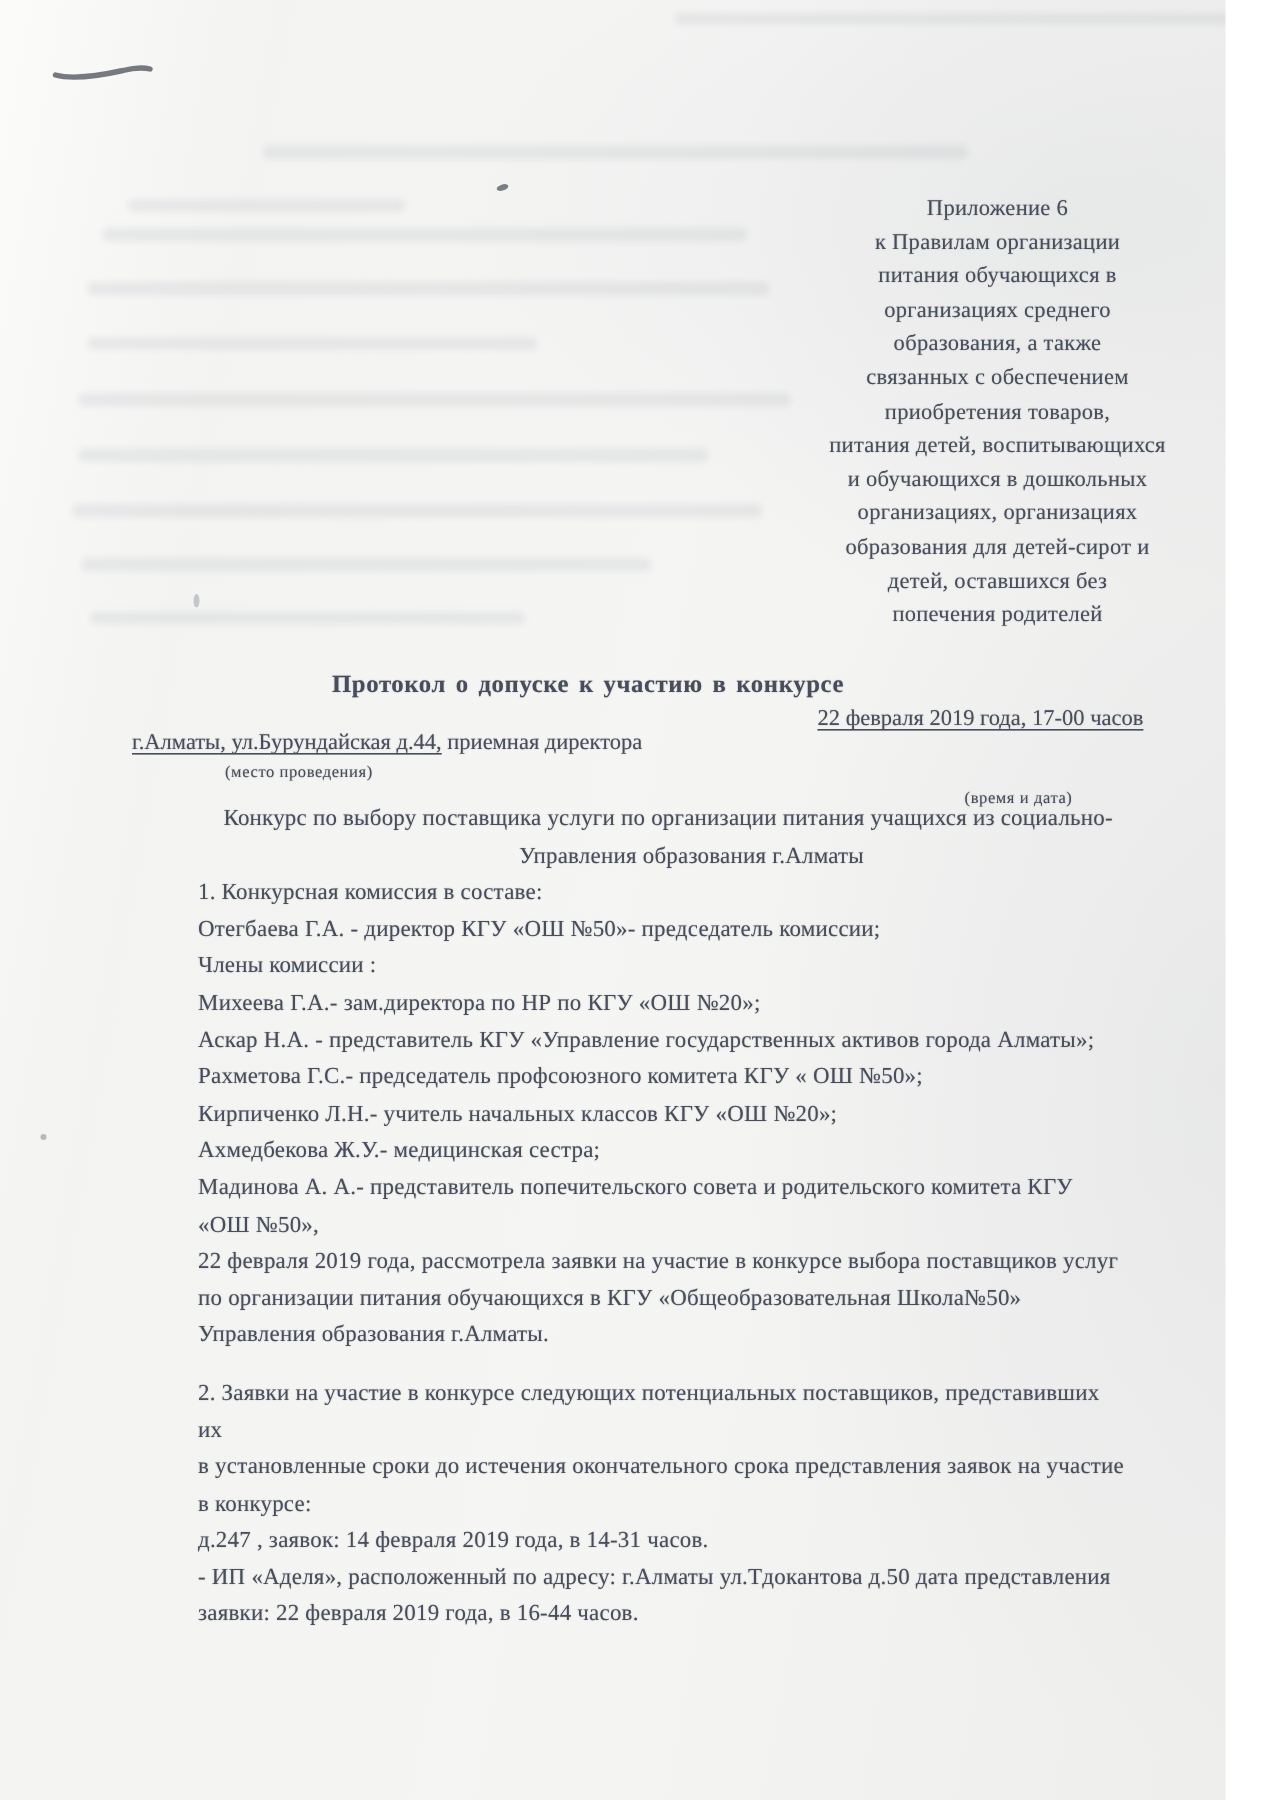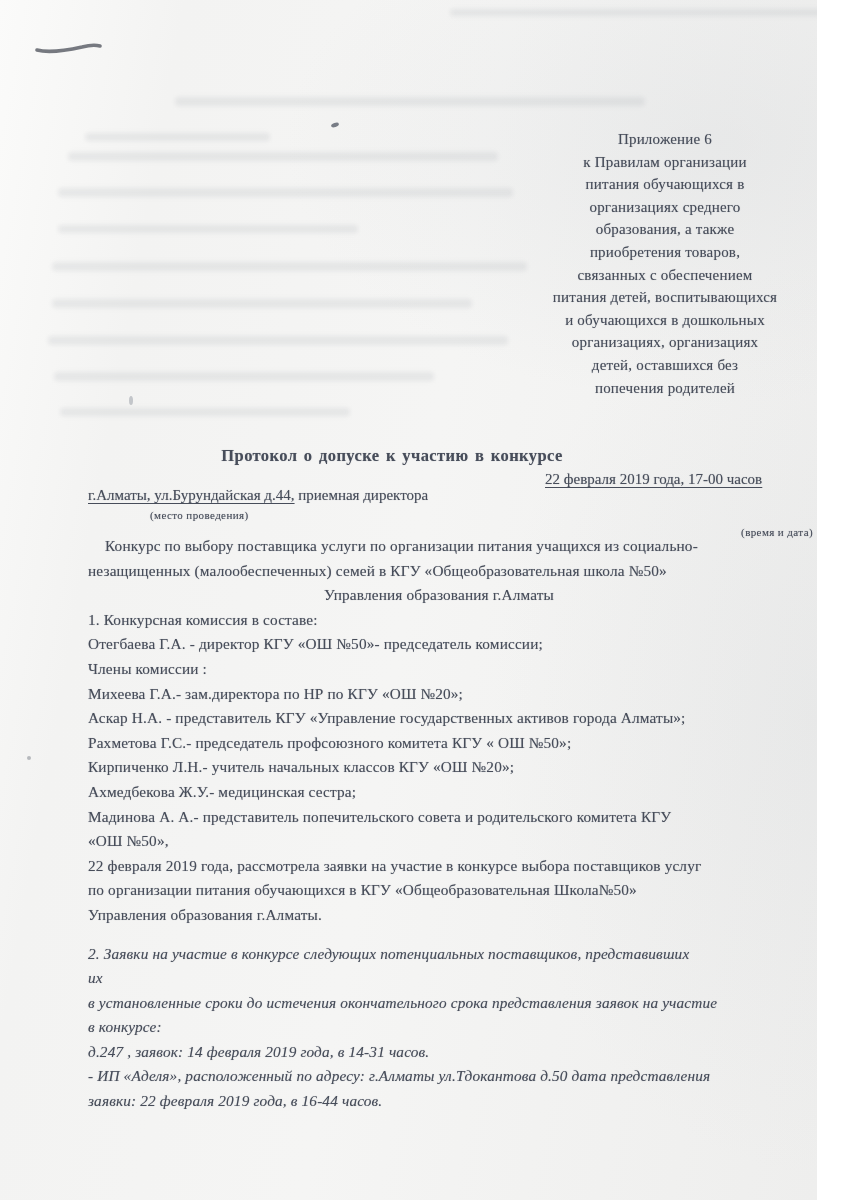--- a/index.html
+++ b/index.html
@@ -32,32 +32,32 @@
     position:absolute;top:446px;left:0;width:784px;
     text-align:center;font-weight:bold;font-size:16.5px;letter-spacing:0.4px;word-spacing:2px;
   }
 
   
   .venue{position:absolute;top:487px;left:88px;width:460px;font-size:15px;}
   .datetime{position:absolute;top:471px;left:545px;width:268px;font-size:15px;}
   .u{text-decoration:underline;text-underline-offset:3px;text-decoration-thickness:1px;}
   .caption{font-size:11px;letter-spacing:0.4px;margin-top:5px;}
   .caption-venue{padding-left:62px;}
-  .caption-date{text-align:right;margin-top:38px;}
+  .caption-date{text-align:center;margin-top:38px;}
 
   
   .main{
     position:absolute;top:534px;left:88px;width:702px;
     font-size:15.3px;line-height:24.6px;letter-spacing:0.15px;
   }
-  .line{min-height:24.6px;}
+  .line{min-height:24.6px;margin-left:44px;}
   .line.indent{text-indent:17px;}
   .line.centered{text-align:center;}
   .block{margin:0;}
-  .block.apps{margin-top:14px;font-style:italic;}
+  .block.apps{margin-top:14px;}
 </style>
 </head>
 <body>
 
 <div class="page">
 
   <svg class="pen-mark" width="70" height="20" viewBox="0 0 70 20">
     <path d="M3,12 C14,15 30,13 48,9 C56,7 62,7 66,8" fill="none" stroke="#5f636b" stroke-width="3.6" stroke-linecap="round" opacity="0.85"></path>
   </svg>
   <div class="speck" style="left:331px;top:123px;width:8px;height:4px;background:#787d86;transform:rotate(-18deg);"></div>
@@ -77,44 +77,44 @@
   <div class="ghost" style="left:60px;top:408px;width:290px;height:8px;"></div>
 
   <div class="content">
 
     <div class="appendix">
         <div class="appendix-line">Приложение 6</div>
         <div class="appendix-line">к Правилам организации</div>
         <div class="appendix-line">питания обучающихся в</div>
         <div class="appendix-line">организациях среднего</div>
         <div class="appendix-line">образования, а также</div>
+        <div class="appendix-line">связанных с обеспечением</div>
         <div class="appendix-line">приобретения товаров,</div>
-        <div class="appendix-line">связанных с обеспечением</div>
         <div class="appendix-line">питания детей, воспитывающихся</div>
         <div class="appendix-line">и обучающихся в дошкольных</div>
         <div class="appendix-line">организациях, организациях</div>
+        <div class="appendix-line">образования для детей-сирот и</div>
         <div class="appendix-line">детей, оставшихся без</div>
         <div class="appendix-line">попечения родителей</div>
       </div>
 
     <div class="title">Протокол о допуске к участию в конкурсе</div>
 
     <div class="venue">
       <span class="u">г.Алматы, ул.Бурундайская  д.44,</span><span> приемная директора</span>
       <div class="caption caption-venue">(место проведения)</div>
     </div>
 
     <div class="datetime">
       <span class="u">22 февраля 2019 года, 17-00 часов</span>
       <div class="caption caption-date">(время и дата)</div>
     </div>
 
     <div class="main">
       <div class="line indent">Конкурс по выбору поставщика услуги по организации питания учащихся из социально-</div>
-      <div class="line">незащищенных  (малообеспеченных) семей в КГУ «Общеобразовательная школа №50»</div>
       <div class="line centered">Управления образования г.Алматы</div>
 
       <div class="block">
           <div class="line">1. Конкурсная комиссия в составе:</div>
           <div class="line">Отегбаева Г.А. - директор КГУ «ОШ №50»- председатель комиссии;</div>
           <div class="line">Члены комиссии :</div>
           <div class="line">Михеева Г.А.- зам.директора по НР по КГУ «ОШ №20»;</div>
           <div class="line">Аскар Н.А.  - представитель КГУ «Управление государственных активов города Алматы»;</div>
           <div class="line">Рахметова Г.С.- председатель профсоюзного комитета  КГУ « ОШ №50»;</div>
           <div class="line">Кирпиченко Л.Н.- учитель начальных классов КГУ «ОШ №20»;</div>

